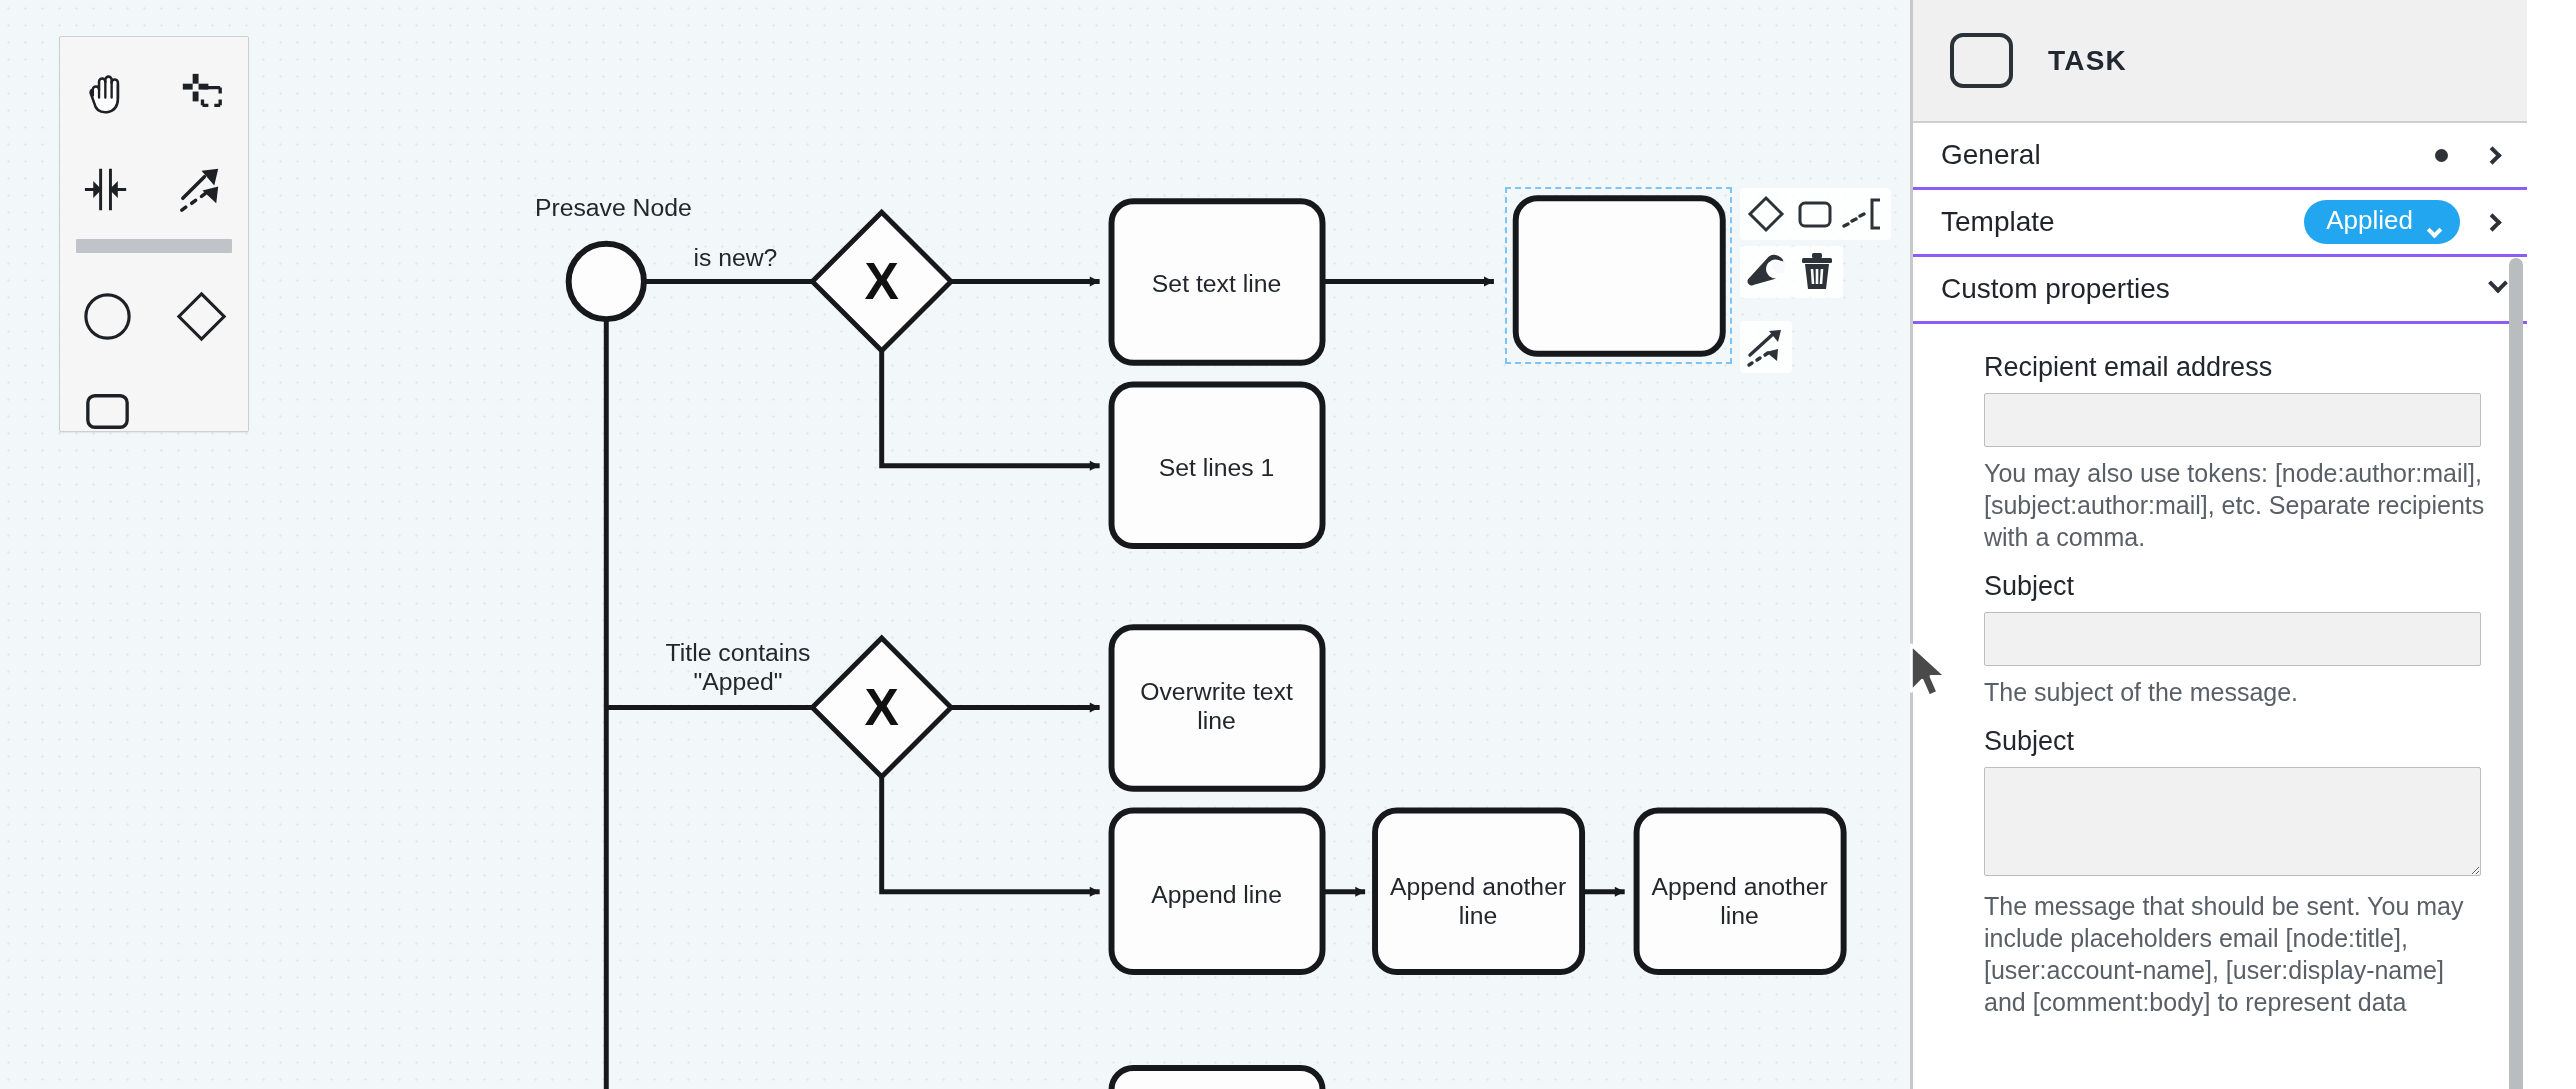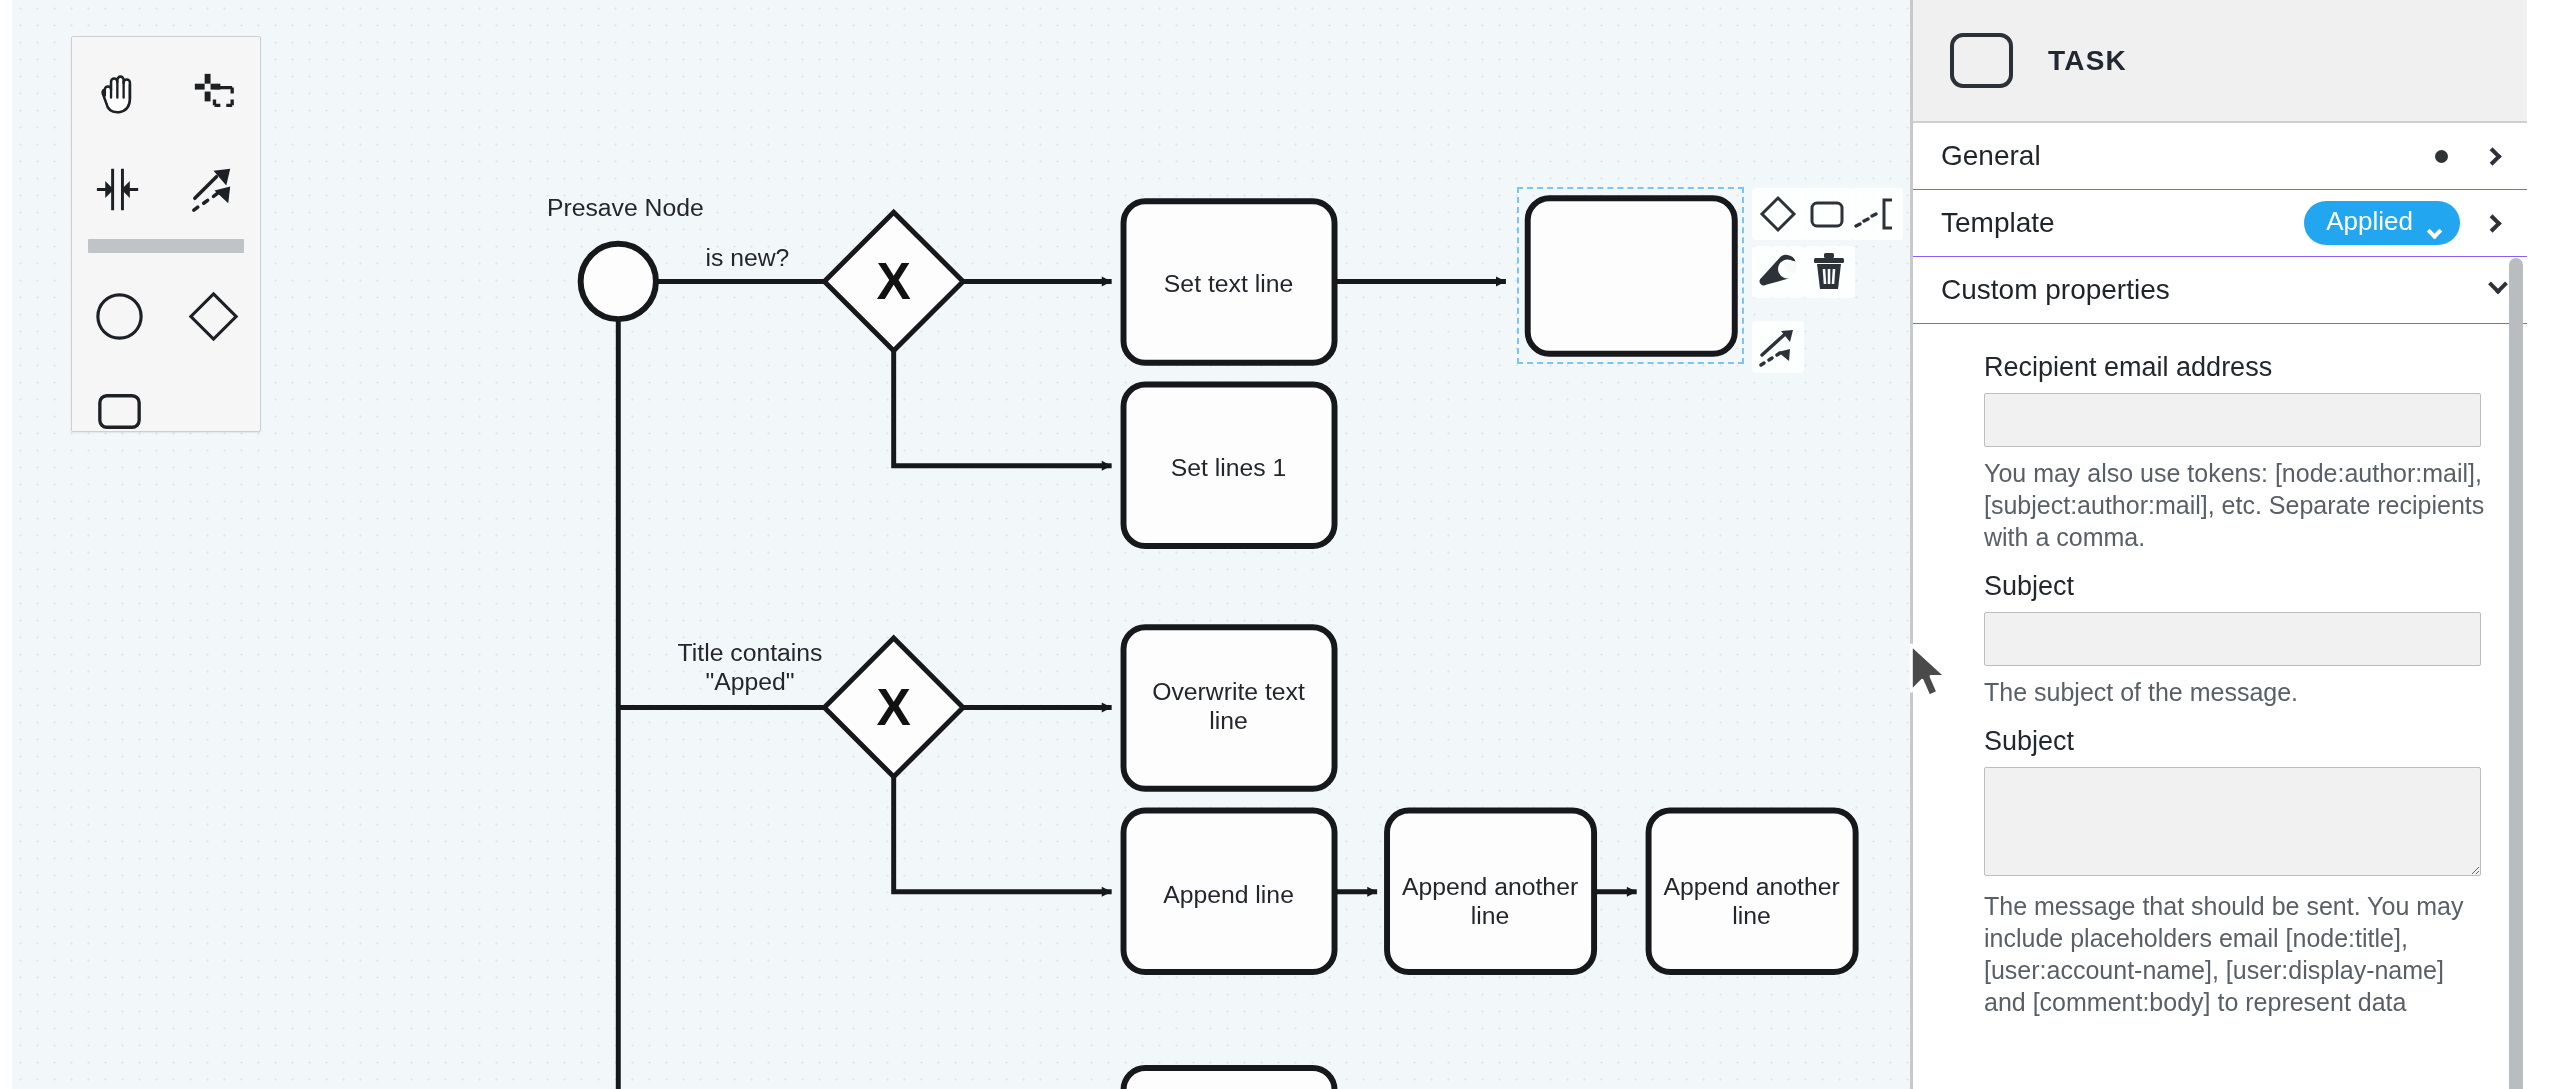--- a/index.html
+++ b/index.html
@@ -11,21 +11,21 @@
   }
   #app {
     position: relative;
     width: 2576px; height: 1090px;
     background: #ffffff;
   }
 
   
   #canvas {
     position: absolute;
-    left: 12px; top: 0;
+    left: 0; top: 0;
     width: 2194px; height: 1090px;
     background-color: #f2f7fa;
     background-image:
       radial-gradient(circle, #e2eaf0 1.2px, transparent 1.3px);
     background-size: 17px 17px;
     overflow: hidden;
     text-align: center;
   }
 
   
@@ -102,21 +102,21 @@
     letter-spacing: 1.2px;
     color: #222831;
   }
 
   #panel-body { position: relative; width: 614px; }
 
   .grp-row {
     height: 67px;
     display: flex; align-items: center;
     padding: 0 22px 0 28px;
-    border-bottom: 1px solid #8b5cf6;
+    border-bottom: 3px solid #8b5cf6;
     cursor: pointer;
     background: #fff;
   }
   .grp-label {
     font-size: 28px; color: #1f232a;
     flex: 1;
   }
   .dot-mark {
     width: 13px; height: 13px;
     border-radius: 50%;

